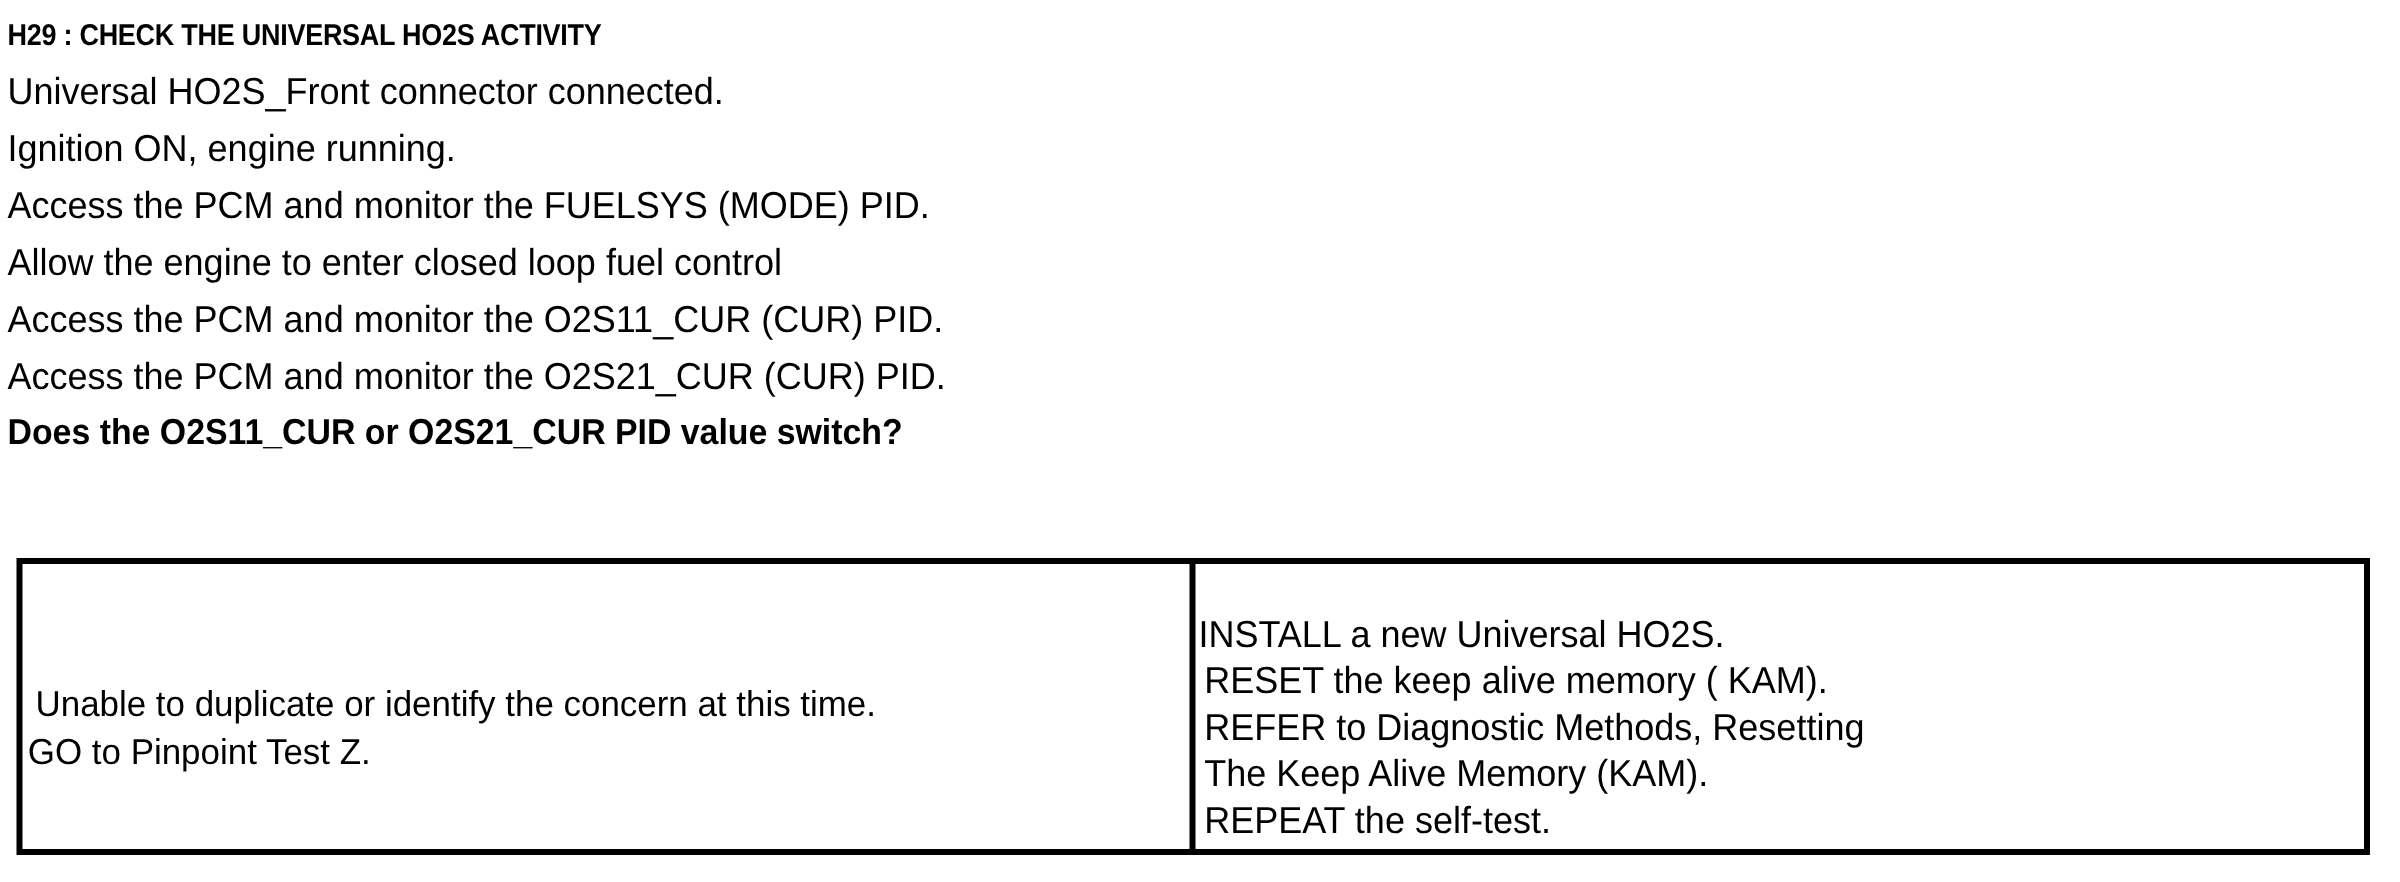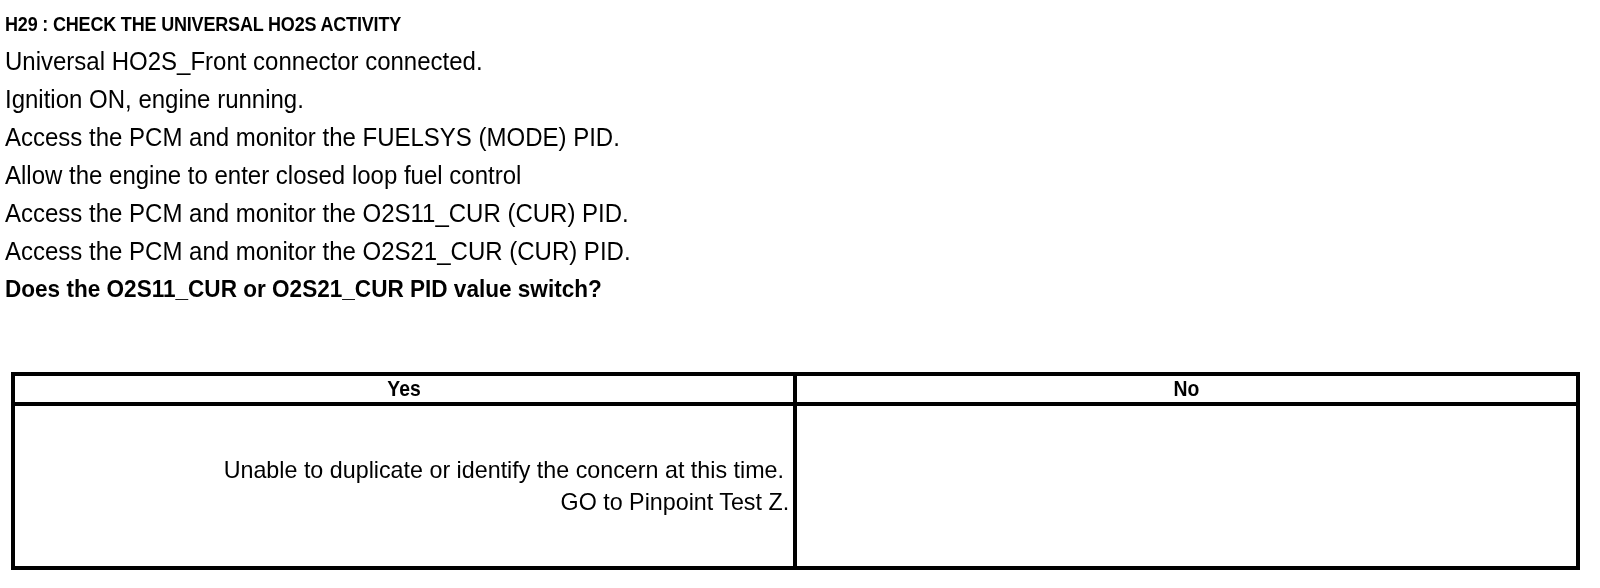--- a/index.html
+++ b/index.html
@@ -122,21 +122,21 @@
   }
 
   .cell-yes {
     position: absolute;
     left: 0;
     top: 0;
     width: 778px;
     height: 100%;
     display: flex;
     flex-direction: column;
-    align-items: flex-end;
+    align-items: flex-start;
     justify-content: center;
   }
 
   .cell-yes .yes-line {
     font-size: 24px;
     line-height: 32px;
     text-align: center;
     white-space: nowrap;
     transform: scaleX(0.97);
   }
@@ -178,32 +178,35 @@
     <div class="step-line">Allow the engine to enter closed loop fuel control</div>
     <div class="step-line">Access the PCM and monitor the  O2S11_CUR (CUR) PID.</div>
     <div class="step-line">Access the PCM and monitor the  O2S21_CUR (CUR) PID.</div>
 
     <div class="step-line question">Does the O2S11_CUR or O2S21_CUR  PID value switch?</div>
   </div>
 
   <div class="table-wrap">
     <div class="table-inner">
 
-      <div class="thead">
-        <div class="th th-yes">Yes</div>
-        <div class="th th-no">No</div>
-      </div>
 
       <div class="col-divider"></div>
 
       <div class="tbody">
 
         <div class="cell-yes">
           <div class="yes-line">Unable to duplicate or identify the concern at this time.</div>
           <div class="yes-line">GO to Pinpoint Test Z.</div>
         </div>
 
+        <div class="cell-no">
+          <div class="no-line flush">INSTALL a new Universal HO2S.</div>
+          <div class="no-line">RESET the keep alive memory ( KAM).</div>
+          <div class="no-line">REFER to  Diagnostic Methods, Resetting</div>
+          <div class="no-line">The Keep Alive Memory (KAM).</div>
+          <div class="no-line">REPEAT the self-test.</div>
+        </div>
 
       </div>
     </div>
   </div>
 
 </div>
 
 </body></html>

